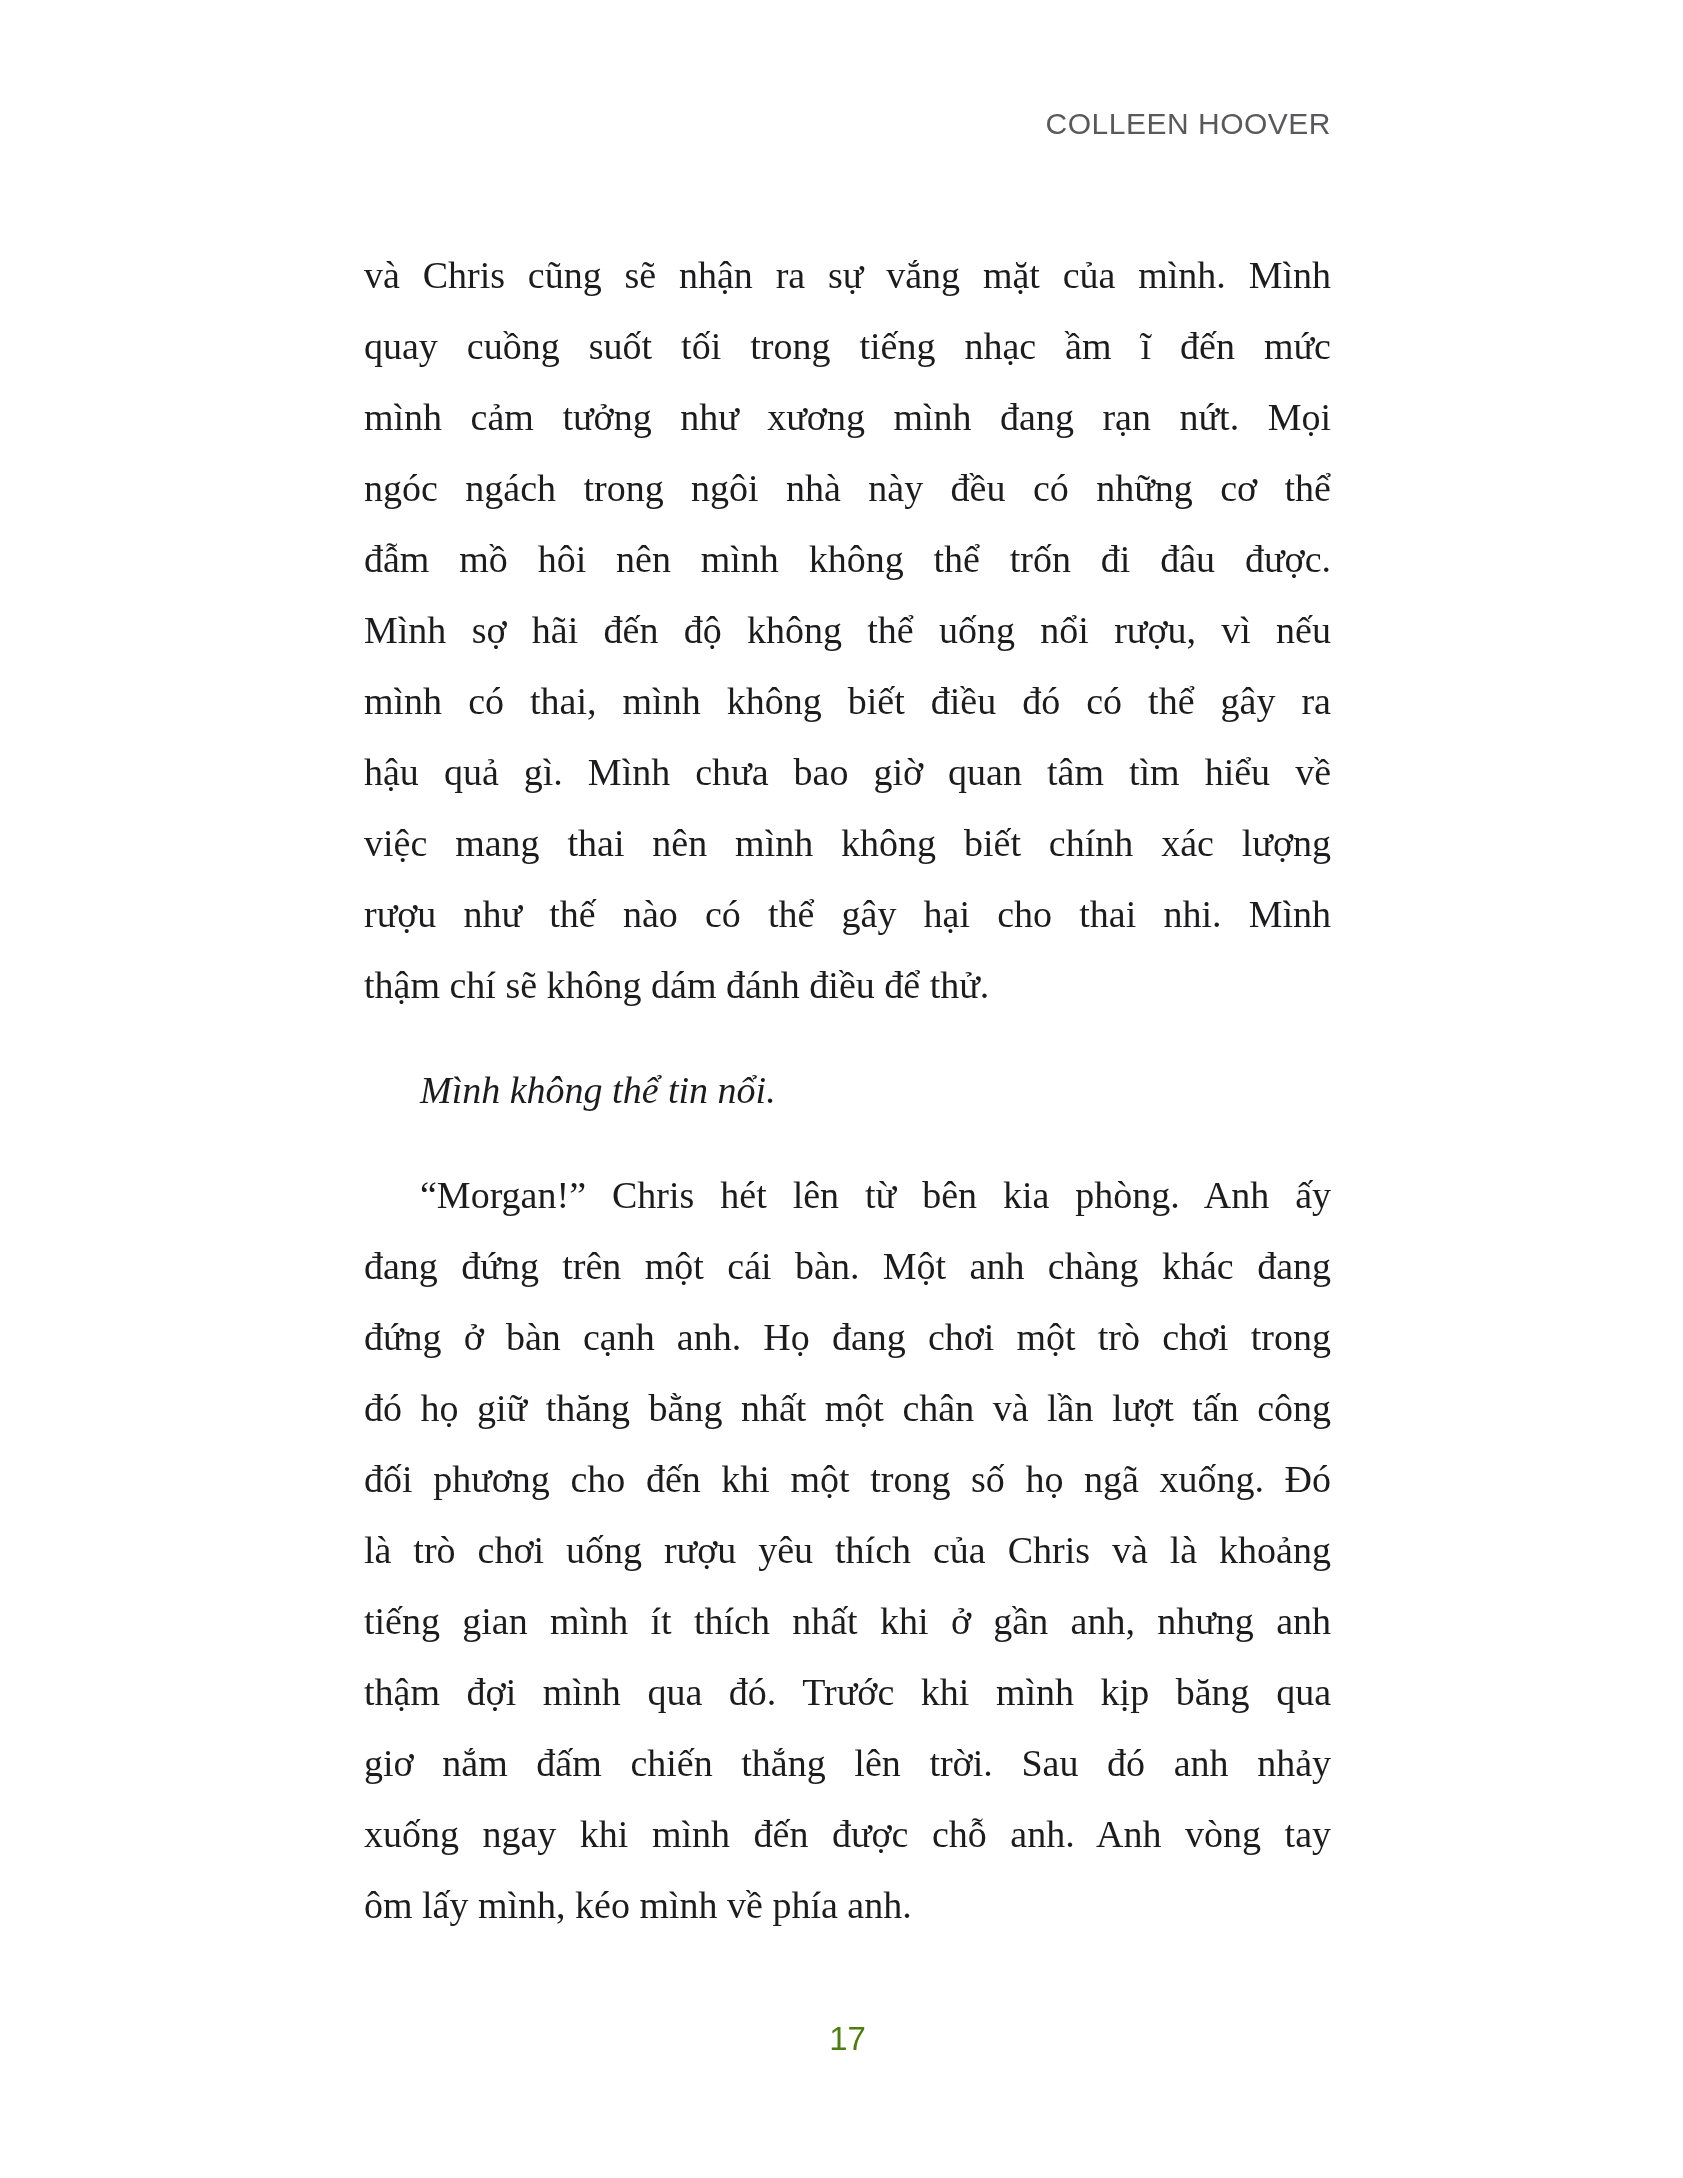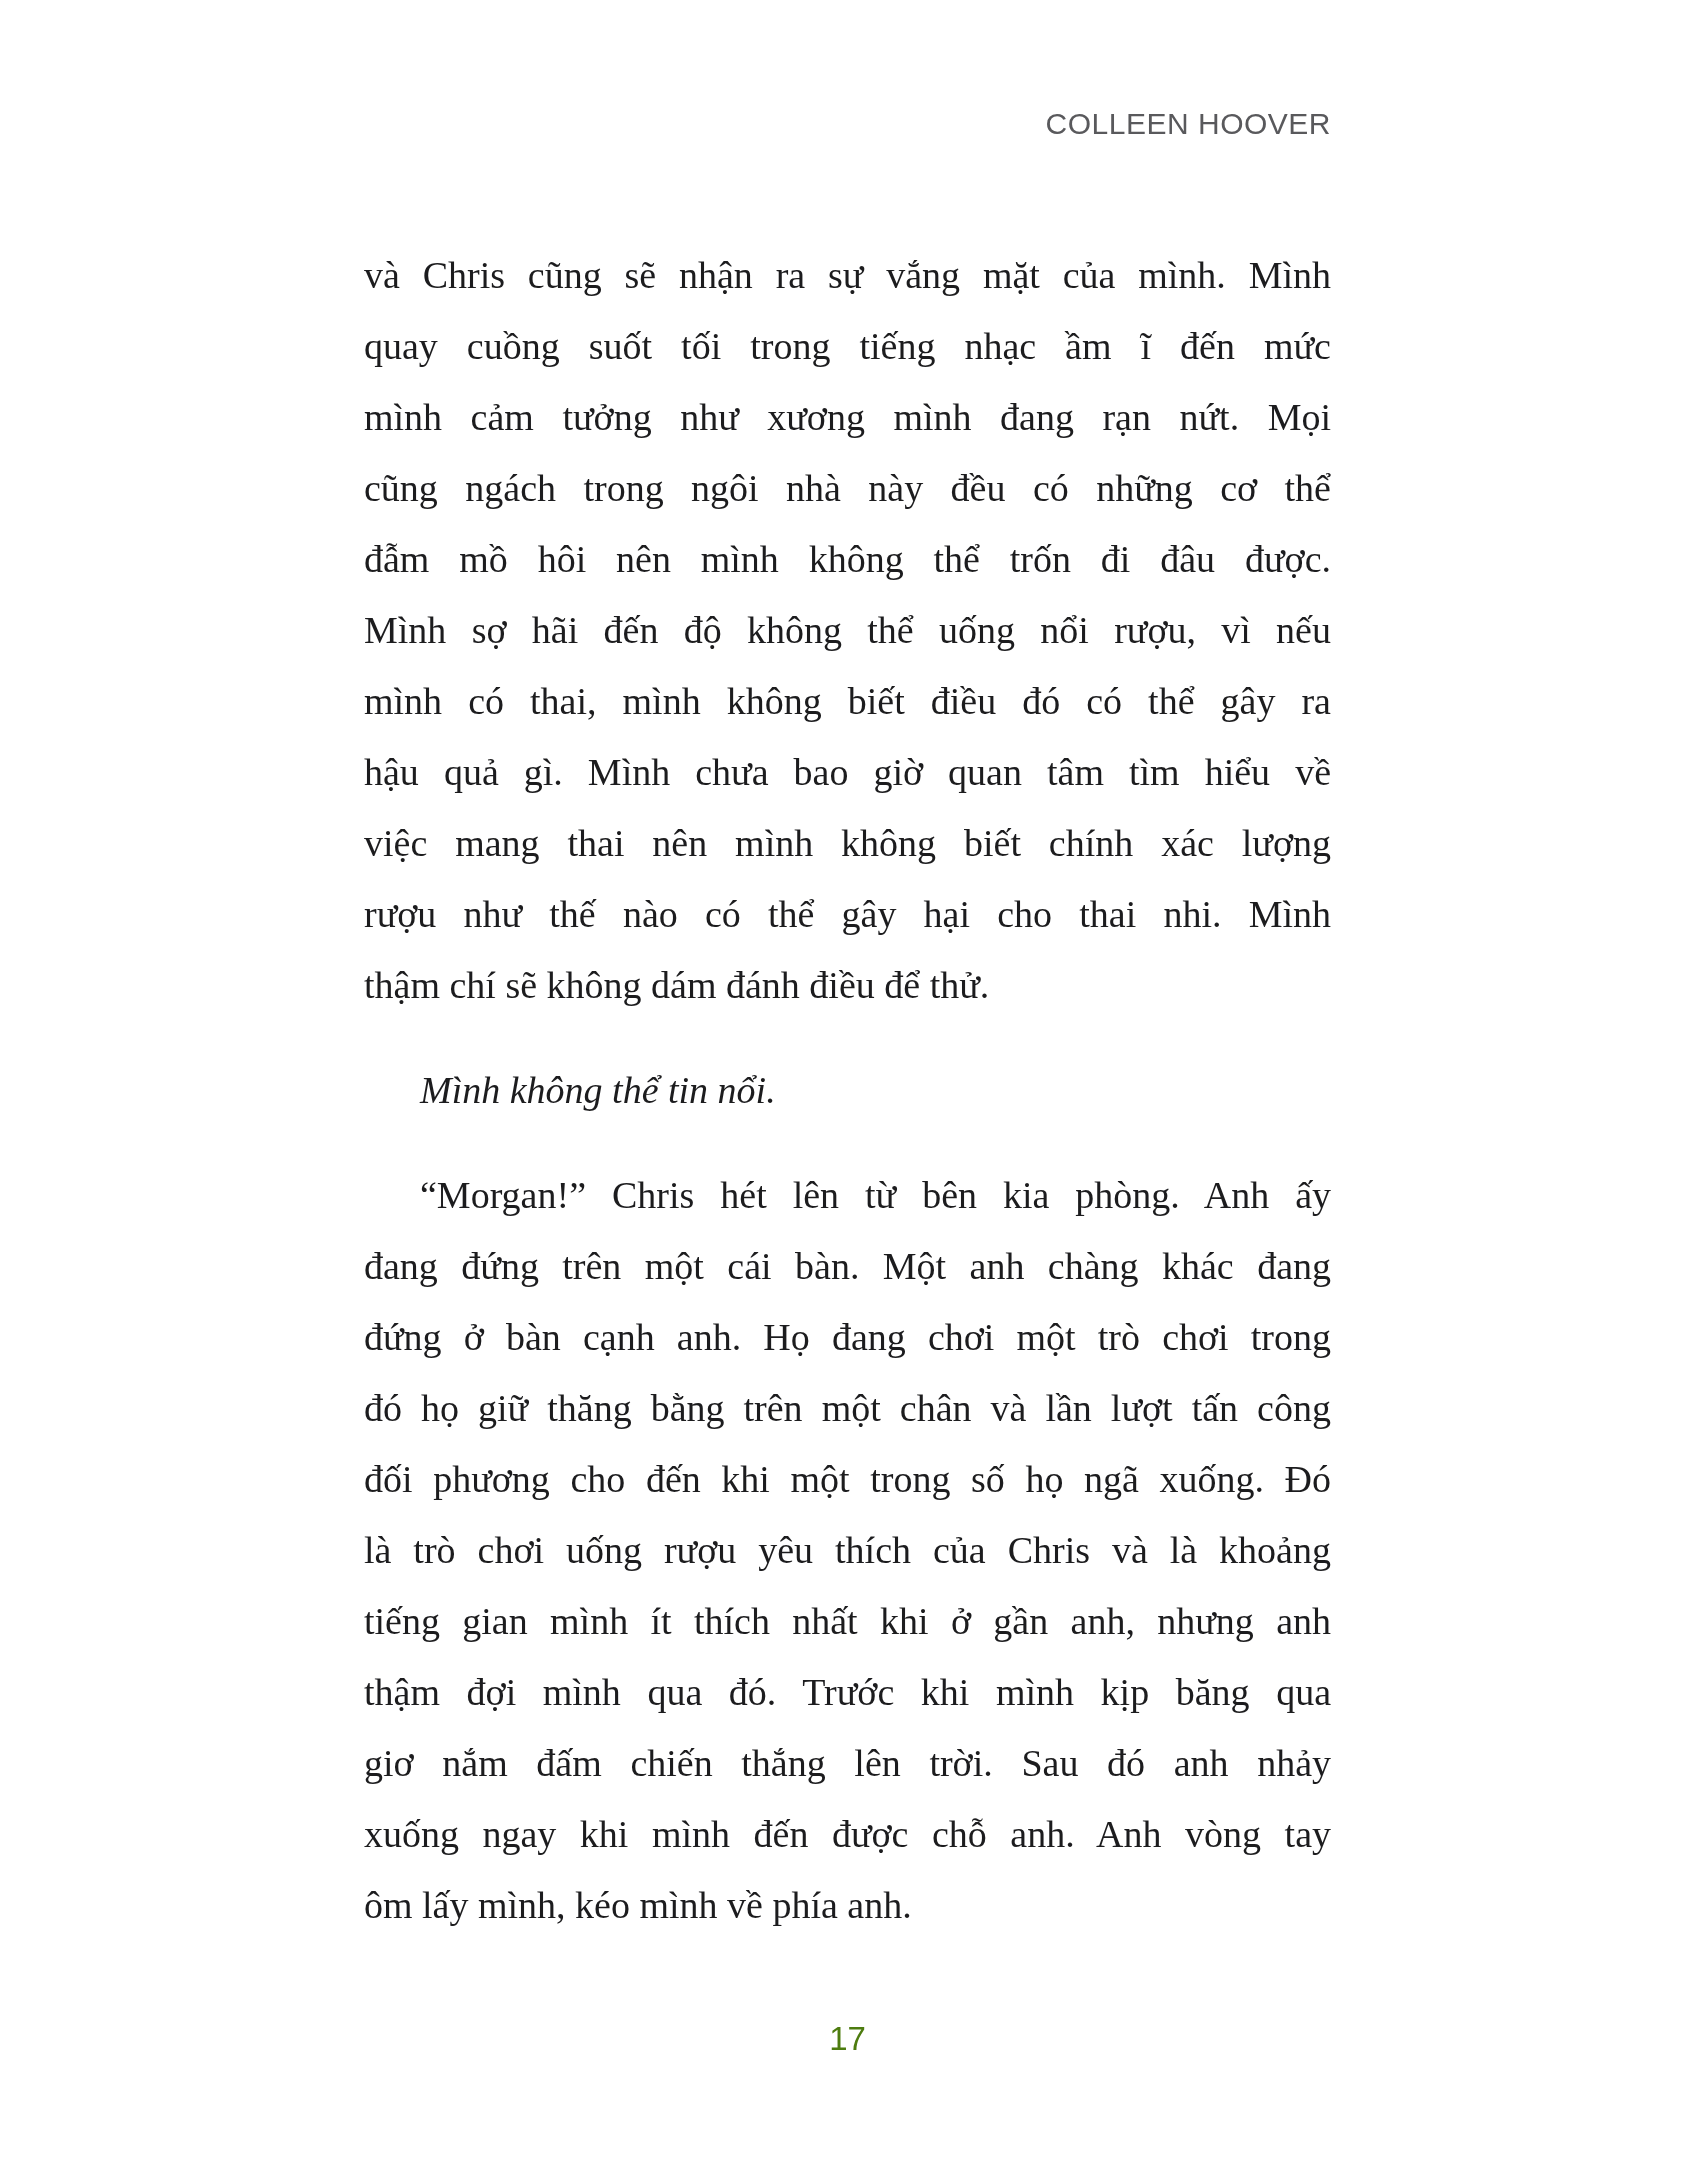--- a/index.html
+++ b/index.html
@@ -68,37 +68,37 @@
 <body>
 
 <div class="page">
   <div class="running-header">COLLEEN HOOVER</div>
 
   <div class="body-text">
       <div class="para normal">
         <div class="line">và Chris cũng sẽ nhận ra sự vắng mặt của mình. Mình</div>
         <div class="line">quay cuồng suốt tối trong tiếng nhạc ầm ĩ đến mức</div>
         <div class="line">mình cảm tưởng như xương mình đang rạn nứt. Mọi</div>
-        <div class="line">cũng ngách trong ngôi nhà này đều có những cơ thể</div>
+        <div class="line">ngóc ngách trong ngôi nhà này đều có những cơ thể</div>
         <div class="line">đẫm mồ hôi nên mình không thể trốn đi đâu được.</div>
         <div class="line">Mình sợ hãi đến độ không thể uống nổi rượu, vì nếu</div>
         <div class="line">mình có thai, mình không biết điều đó có thể gây ra</div>
         <div class="line">hậu quả gì. Mình chưa bao giờ quan tâm tìm hiểu về</div>
         <div class="line">việc mang thai nên mình không biết chính xác lượng</div>
         <div class="line">rượu như thế nào có thể gây hại cho thai nhi. Mình</div>
         <div class="line last">thậm chí sẽ không dám đánh điều để thử.</div>
       </div>
       <div class="para italic">
         <div class="line last indent">Mình không thể tin nổi.</div>
       </div>
       <div class="para normal">
         <div class="line indent">“Morgan!” Chris hét lên từ bên kia phòng. Anh ấy</div>
         <div class="line">đang đứng trên một cái bàn. Một anh chàng khác đang</div>
         <div class="line">đứng ở bàn cạnh anh. Họ đang chơi một trò chơi trong</div>
-        <div class="line">đó họ giữ thăng bằng trên một chân và lần lượt tấn công</div>
+        <div class="line">đó họ giữ thăng bằng nhất một chân và lần lượt tấn công</div>
         <div class="line">đối phương cho đến khi một trong số họ ngã xuống. Đó</div>
         <div class="line">là trò chơi uống rượu yêu thích của Chris và là khoảng</div>
         <div class="line">tiếng gian mình ít thích nhất khi ở gần anh, nhưng anh</div>
         <div class="line">thậm đợi mình qua đó. Trước khi mình kịp băng qua</div>
         <div class="line">giơ nắm đấm chiến thắng lên trời. Sau đó anh nhảy</div>
         <div class="line">xuống ngay khi mình đến được chỗ anh. Anh vòng tay</div>
         <div class="line last">ôm lấy mình, kéo mình về phía anh.</div>
       </div>
     </div>
 

